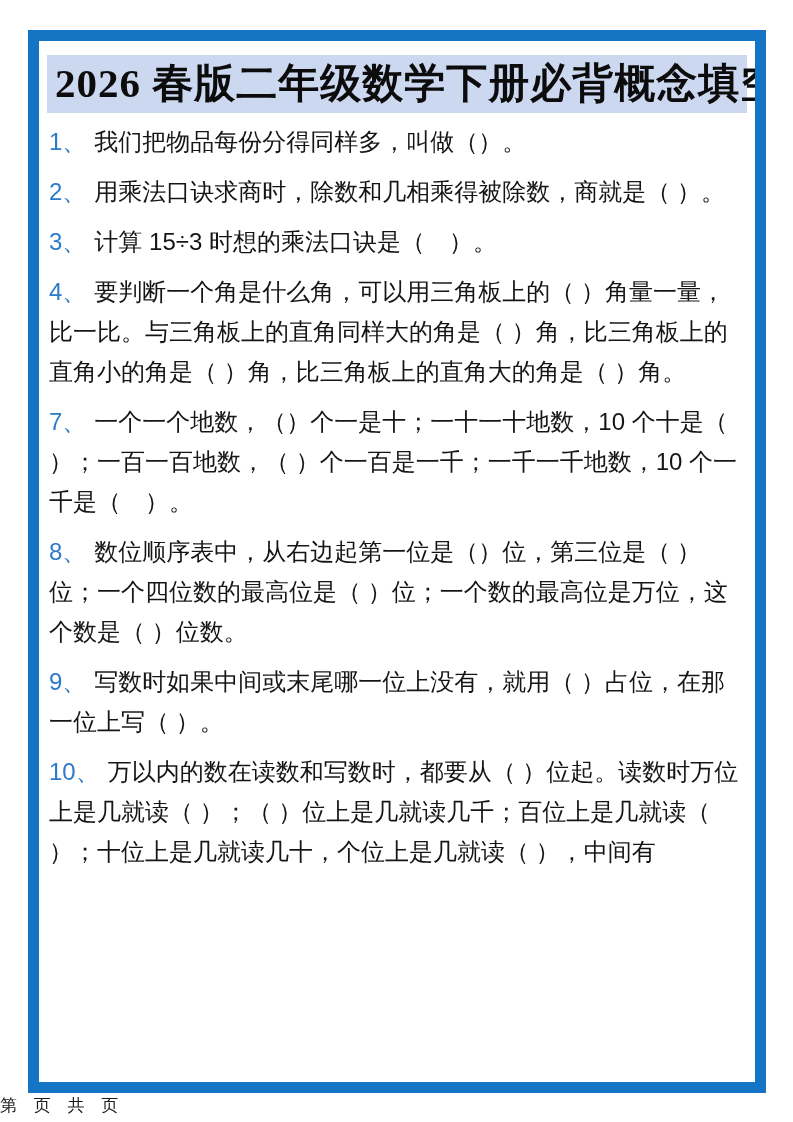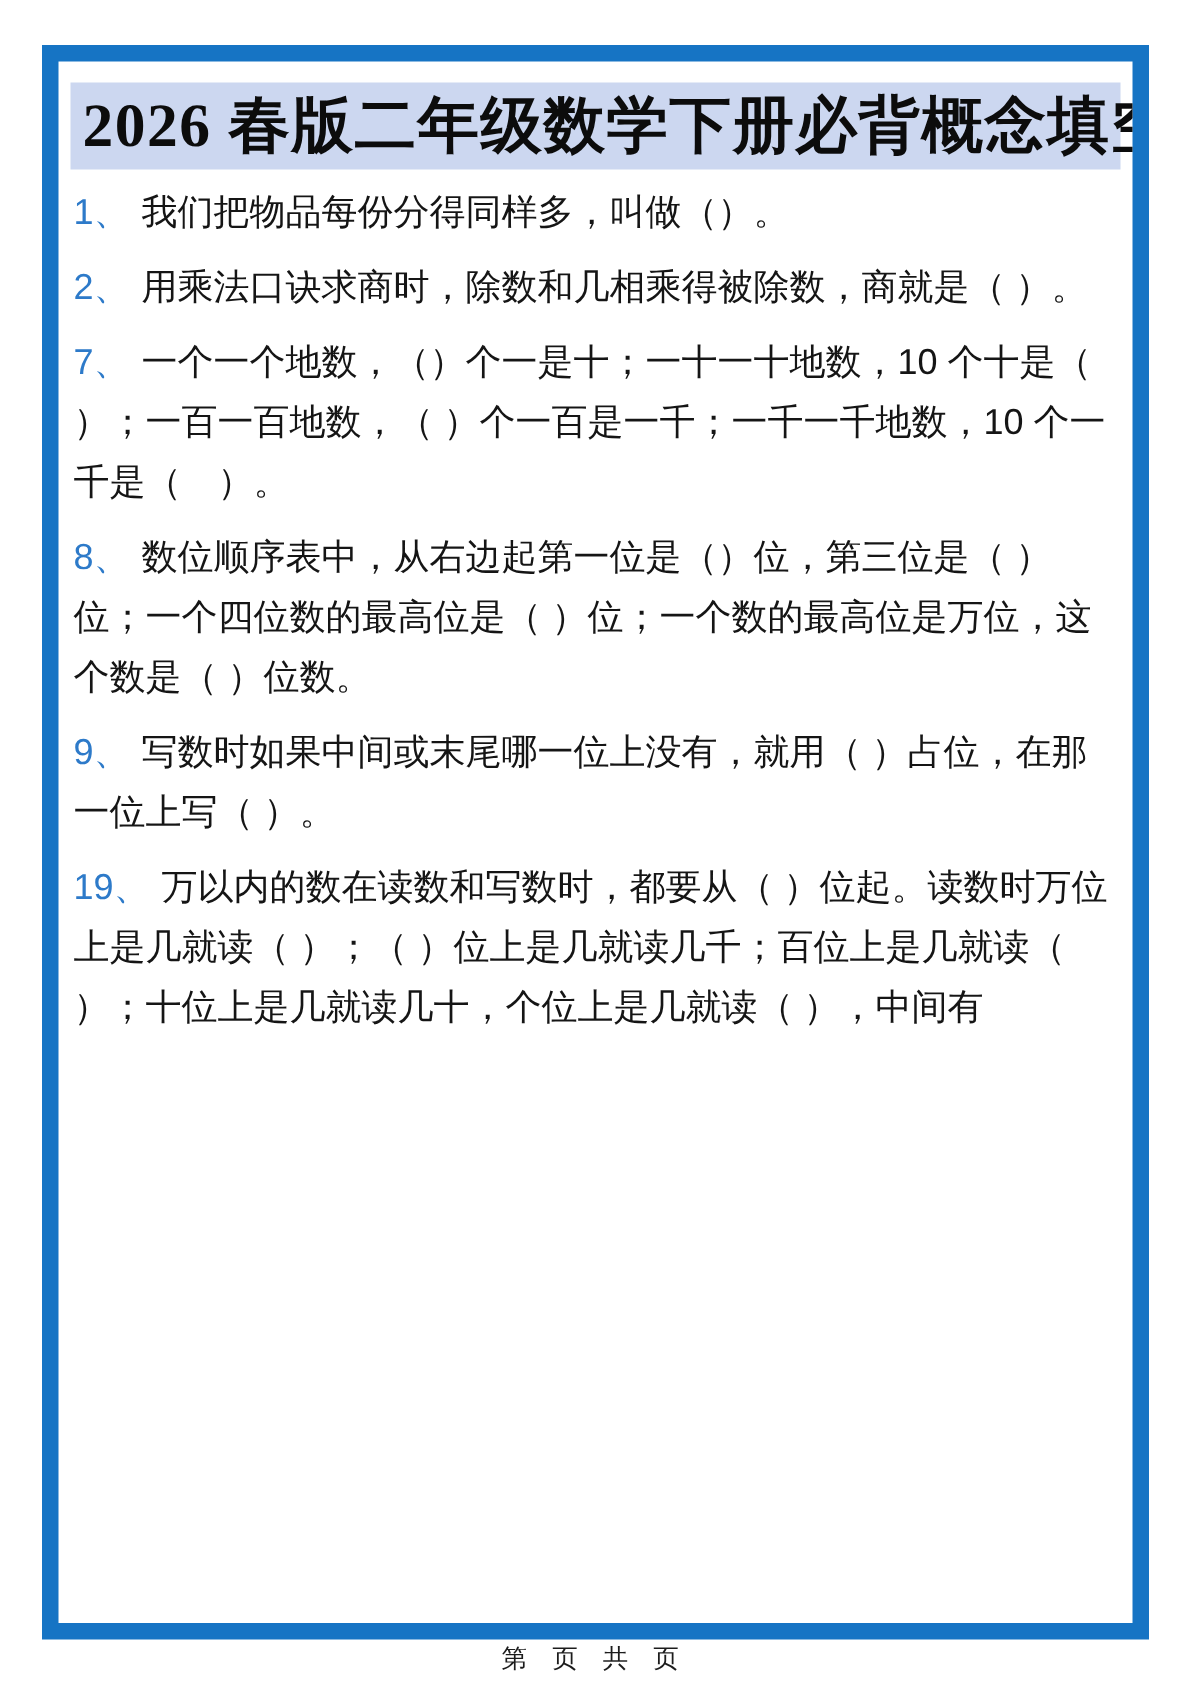--- a/index.html
+++ b/index.html
@@ -59,44 +59,45 @@
     padding-right: 8px;
   }
   .qtext {
     color: var(--text-black);
   }
   .footer {
     position: absolute;
     top: 1094px;
     left: 0;
     width: 793px;
-    text-align: center;
     font-size: 17px;
     letter-spacing: 6px;
     color: #1c1c1c;
   }
 </style>
 </head>
 <body>
 
 <div class="frame">
   <div class="title-bar">2026 春版二年级数学下册必背概念填空</div>
 
   <div class="questions" id="questions">
   <div class="question"><span class="qnum">1、</span><span class="qtext">我们把物品每份分得同样多，叫做（）。</span></div>
 
   <div class="question"><span class="qnum">2、</span><span class="qtext">用乘法口诀求商时，除数和几相乘得被除数，商就是（ ）。</span></div>
 
+  <div class="question"><span class="qnum">3、</span><span class="qtext">计算 15÷3 时想的乘法口诀是（　）。</span></div>
 
+  <div class="question"><span class="qnum">4、</span><span class="qtext">要判断一个角是什么角，可以用三角板上的（ ）角量一量，比一比。与三角板上的直角同样大的角是（ ）角，比三角板上的直角小的角是（ ）角，比三角板上的直角大的角是（ ）角。</span></div>
 
 
 
   <div class="question"><span class="qnum">7、</span><span class="qtext">一个一个地数，（）个一是十；一十一十地数，10 个十是（ ）；一百一百地数，（ ）个一百是一千；一千一千地数，10 个一千是（　）。</span></div>
 
   <div class="question"><span class="qnum">8、</span><span class="qtext">数位顺序表中，从右边起第一位是（）位，第三位是（ ）位；一个四位数的最高位是（ ）位；一个数的最高位是万位，这个数是（ ）位数。</span></div>
 
   <div class="question"><span class="qnum">9、</span><span class="qtext">写数时如果中间或末尾哪一位上没有，就用（ ）占位，在那一位上写（ ）。</span></div>
 
-  <div class="question"><span class="qnum">19、</span><span class="qtext">万以内的数在读数和写数时，都要从（ ）位起。读数时万位上是几就读（ ）；（ ）位上是几就读几千；百位上是几就读（ ）；十位上是几就读几十，个位上是几就读（ ），中间有</span></div>
+  <div class="question"><span class="qnum">10、</span><span class="qtext">万以内的数在读数和写数时，都要从（ ）位起。读数时万位上是几就读（ ）；（ ）位上是几就读几千；百位上是几就读（ ）；十位上是几就读几十，个位上是几就读（ ），中间有</span></div>
 </div>
 </div>
 
 <div class="footer">第 页 共 页</div>
 
 </body></html>

